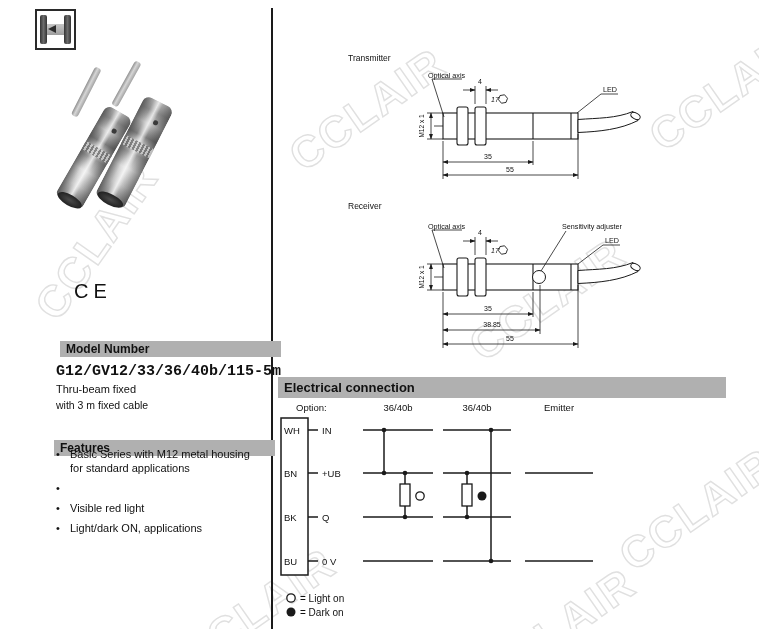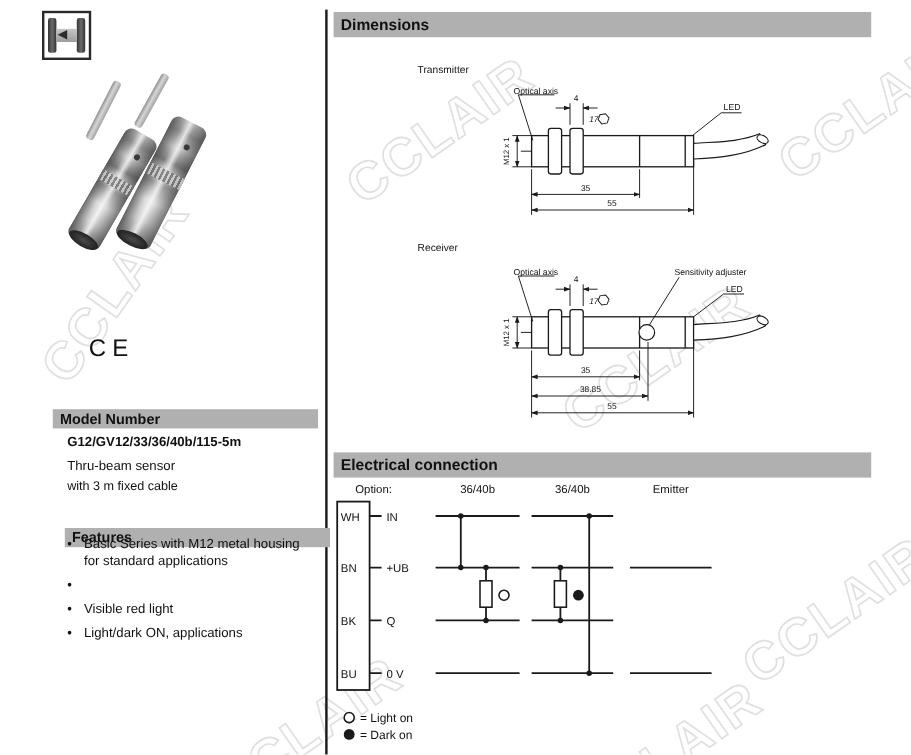--- a/index.html
+++ b/index.html
@@ -10,21 +10,21 @@
       color:transparent;-webkit-text-stroke:1.4px #e0e0e0;pointer-events:none;z-index:1;}
   @supports not (-webkit-text-stroke:1px #000){.wm{color:#efefef;}}
   
   .bar{position:absolute;background:#b0b0b0;display:flex;align-items:center;
        padding-left:6px;box-sizing:border-box;font-weight:700;z-index:2;}
   .bar-big{width:448px;height:21px;font-size:13px;}
   .bar-small{width:221px;height:16px;font-size:12px;}
   .divider{position:absolute;left:271px;top:8px;width:2px;height:621px;background:#1a1a1a;z-index:2;}
   
   .txt{position:absolute;z-index:2;}
-  .model-value{font-weight:700;font-size:11px;}
+  .model-value{font-weight:700;font-size:15px;font-family:Liberation Mono, monospace;}
   .model-desc{font-size:11px;}
   .model-note{font-size:10.5px;}
   .feat-list{position:absolute;z-index:2;width:205px;}
   .feat-item{display:flex;gap:8px;font-size:11px;line-height:14px;margin-bottom:6px;}
   .feat-bullet{width:6px;flex:none;}
   .ce{font-size:20px;letter-spacing:5px;font-weight:400;}
   
   .icon-box{position:absolute;left:35px;top:9px;width:41px;height:41px;border:2px solid #2a2a2a;
             box-sizing:border-box;background:#fff;z-index:2;}
   .ib-bar{position:absolute;top:4px;width:7px;height:29px;border-radius:2px;
@@ -87,25 +87,25 @@
     </div>
     <div class="sensor" style="left:89px;top:36px;width:32px;height:112px;transform:rotate(27deg);">
       <div class="ring"></div>
       <div class="hole"></div>
       <div class="face"></div>
     </div>
   </div>
 
   <div class="txt ce" style="left:74px;top:280px;">CE</div>
 
-  <div class="bar bar-small" style="left:44px;top:341px;">
+  <div class="bar bar-small" style="left:60px;top:341px;">
       <span>Model Number</span>
     </div>
   <div class="txt model-value" style="left:56px;top:363px;">G12/GV12/33/36/40b/115-5m</div>
-  <div class="txt model-desc" style="left:56px;top:383px;">Thru-beam sensor</div>
+  <div class="txt model-desc" style="left:56px;top:383px;">Thru-beam fixed</div>
   <div class="txt model-note" style="left:56px;top:399px;">with 3 m fixed cable</div>
 
   <div class="bar bar-small" style="left:54px;top:424px;margin-top:16px;">
       <span>Features</span>
     </div>
   <div class="feat-list" style="left:56px;top:447px;">
     <div class="feat-item">
         <span class="feat-bullet">•</span>
         <span>Basic Series with M12 metal housing for standard applications</span>
       </div>
@@ -115,23 +115,20 @@
     <div class="feat-item">
         <span class="feat-bullet">•</span>
         <span>Visible red light</span>
       </div>
     <div class="feat-item">
         <span class="feat-bullet">•</span>
         <span>Light/dark ON, applications</span>
       </div>
   </div>
 
-  <div class="bar bar-big" style="left:278px;top:10px;">
-      <span>Dimensions</span>
-    </div>
 
   <svg style="left:278px;top:31px;" width="448" height="346" viewBox="278 31 448 346">
     <defs>
       <marker id="arw" viewBox="0 0 10 10" refX="9" refY="5" markerWidth="7" markerHeight="7" orient="auto-start-reverse">
         <path d="M0,1.5 L10,5 L0,8.5 Z" fill="#1a1a1a"></path>
       </marker>
     </defs>
 
     <g>
       <text x="348" y="61" font-size="8.5">Transmitter</text>

